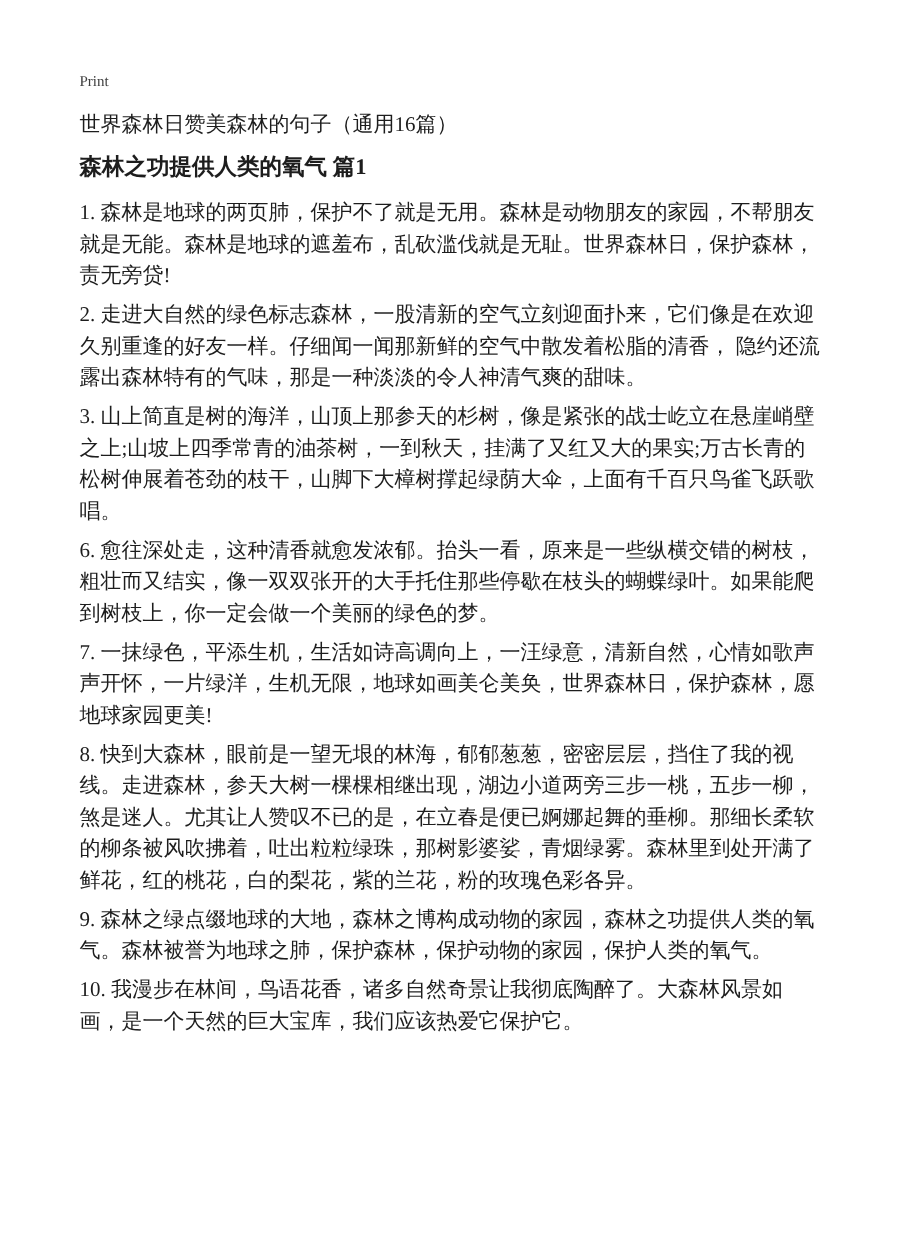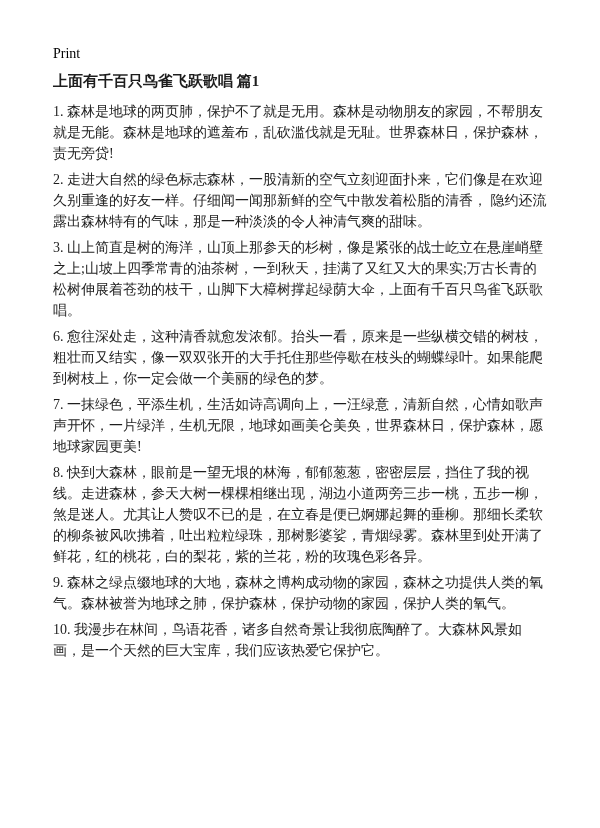--- a/index.html
+++ b/index.html
@@ -11,23 +11,23 @@
     font-family: "Liberation Serif", "DejaVu Serif", serif;
     color: #1d1d1d;
   }
   .page {
     width: 600px;
     height: 828px;
     padding: 44px 52px 30px 53px;
     background: #ffffff;
   }
   .print-link {
-    font-size: 14px;
+    font-size: 10px;
     line-height: 15px;
-    color: #000000;
+    color: #404040;
     display: inline-block;
     cursor: pointer;
   }
   .doc-title {
     margin-top: 27px;
     font-size: 22px;
     line-height: 26px;
     font-weight: 700;
     text-align: center;
     letter-spacing: 1px;
@@ -54,22 +54,23 @@
   }
 </style>
 </head>
 <body>
 
 <div class="page">
 
   <span class="print-link">Print</span>
 
 
+  <p class="doc-subtitle">世界森林日赞美森林的句子（通用16篇）</p>
 
-  <h2 class="section-heading">上面有千百只鸟雀飞跃歌唱 篇1</h2>
+  <h2 class="section-heading">森林之功提供人类的氧气 篇1</h2>
 
   <div class="content">
     <p class="para">1. 森林是地球的两页肺，保护不了就是无用。森林是动物朋友的家园，不帮朋友就是无能。森林是地球的遮羞布，乱砍滥伐就是无耻。世界森林日，保护森林，责无旁贷!</p>
     <p class="para">2. 走进大自然的绿色标志森林，一股清新的空气立刻迎面扑来，它们像是在欢迎久别重逢的好友一样。仔细闻一闻那新鲜的空气中散发着松脂的清香， 隐约还流露出森林特有的气味，那是一种淡淡的令人神清气爽的甜味。</p>
     <p class="para">3. 山上简直是树的海洋，山顶上那参天的杉树，像是紧张的战士屹立在悬崖峭壁之上;山坡上四季常青的油茶树，一到秋天，挂满了又红又大的果实;万古长青的松树伸展着苍劲的枝干，山脚下大樟树撑起绿荫大伞，上面有千百只鸟雀飞跃歌唱。</p>
     <p class="para">6. 愈往深处走，这种清香就愈发浓郁。抬头一看，原来是一些纵横交错的树枝，粗壮而又结实，像一双双张开的大手托住那些停歇在枝头的蝴蝶绿叶。如果能爬到树枝上，你一定会做一个美丽的绿色的梦。</p>
     <p class="para">7. 一抹绿色，平添生机，生活如诗高调向上，一汪绿意，清新自然，心情如歌声声开怀，一片绿洋，生机无限，地球如画美仑美奂，世界森林日，保护森林，愿地球家园更美!</p>
     <p class="para">8. 快到大森林，眼前是一望无垠的林海，郁郁葱葱，密密层层，挡住了我的视线。走进森林，参天大树一棵棵相继出现，湖边小道两旁三步一桃，五步一柳，煞是迷人。尤其让人赞叹不已的是，在立春是便已婀娜起舞的垂柳。那细长柔软的柳条被风吹拂着，吐出粒粒绿珠，那树影婆娑，青烟绿雾。森林里到处开满了鲜花，红的桃花，白的梨花，紫的兰花，粉的玫瑰色彩各异。</p>
     <p class="para">9. 森林之绿点缀地球的大地，森林之博构成动物的家园，森林之功提供人类的氧气。森林被誉为地球之肺，保护森林，保护动物的家园，保护人类的氧气。</p>
     <p class="para">10. 我漫步在林间，鸟语花香，诸多自然奇景让我彻底陶醉了。大森林风景如画，是一个天然的巨大宝库，我们应该热爱它保护它。</p>

